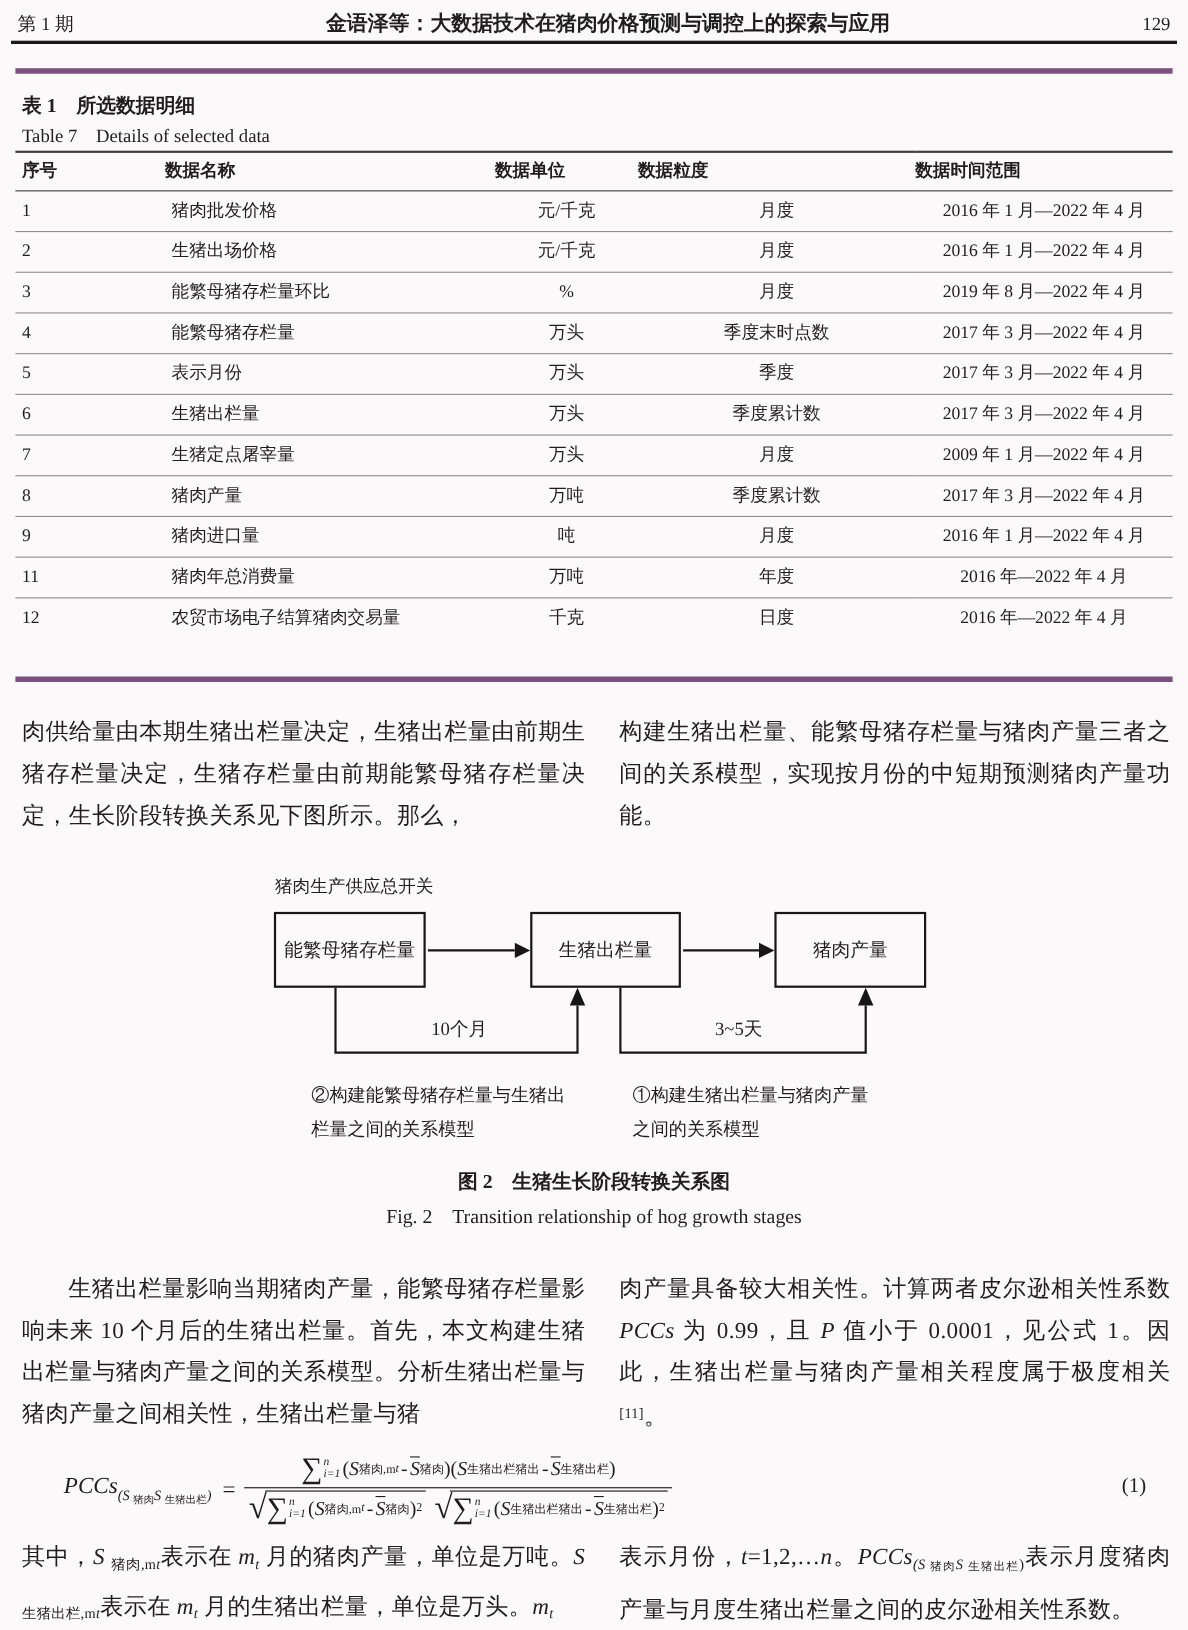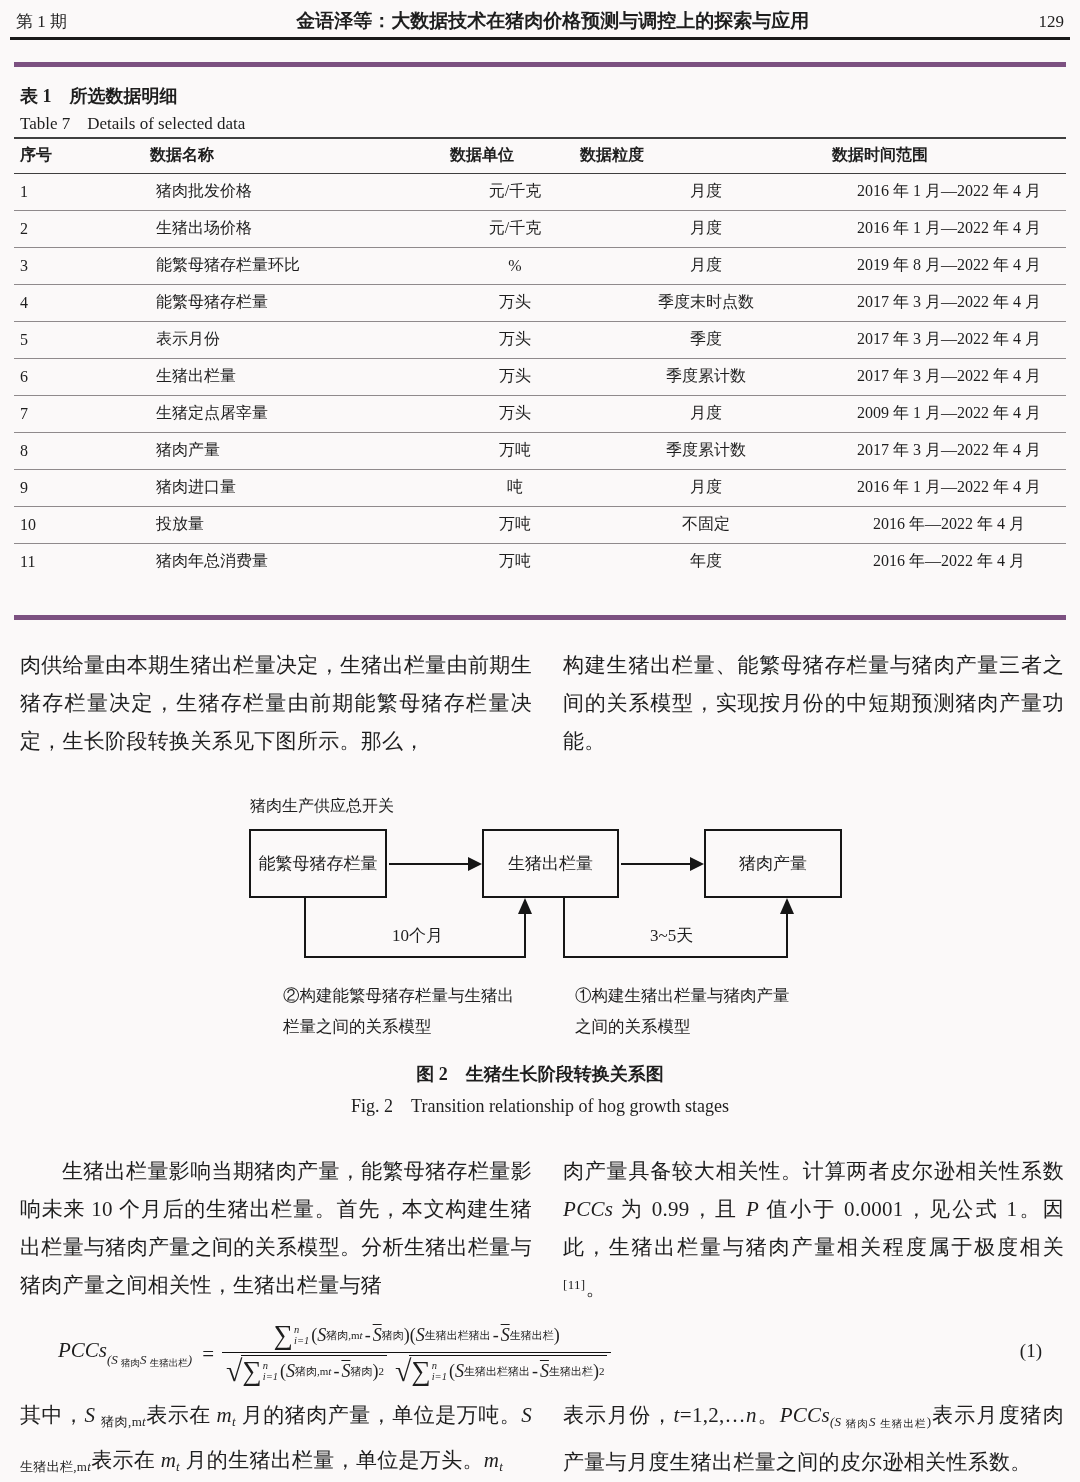--- a/index.html
+++ b/index.html
@@ -173,31 +173,31 @@
           <td class="c4">2017 年 3 月—2022 年 4 月</td>
         </tr>
         <tr>
           <td class="c0">9</td>
           <td class="c1">猪肉进口量</td>
           <td class="c2">吨</td>
           <td class="c3">月度</td>
           <td class="c4">2016 年 1 月—2022 年 4 月</td>
         </tr>
         <tr>
-          <td class="c0">10</td>
-          <td class="c1">投放量</td>
-          <td class="c2">万吨</td>
-          <td class="c3">不固定</td>
-          <td class="c4">2016 年—2022 年 4 月</td>
-        </tr>
-        <tr>
           <td class="c0">11</td>
           <td class="c1">猪肉年总消费量</td>
           <td class="c2">万吨</td>
           <td class="c3">年度</td>
+          <td class="c4">2016 年—2022 年 4 月</td>
+        </tr>
+        <tr>
+          <td class="c0">12</td>
+          <td class="c1">农贸市场电子结算猪肉交易量</td>
+          <td class="c2">千克</td>
+          <td class="c3">日度</td>
           <td class="c4">2016 年—2022 年 4 月</td>
         </tr>
       </tbody>
   </table>
   <div class="prule bottom"></div>
 
   <div class="colrow" style="top:646px;">
     <div class="lcol para">肉供给量由本期生猪出栏量决定，生猪出栏量由前期生猪存栏量决定，生猪存栏量由前期能繁母猪存栏量决定，生长阶段转换关系见下图所示。那么，</div>
     <div class="rcol para">构建生猪出栏量、能繁母猪存栏量与猪肉产量三者之间的关系模型，实现按月份的中短期预测猪肉产量功能。</div>
   </div>

